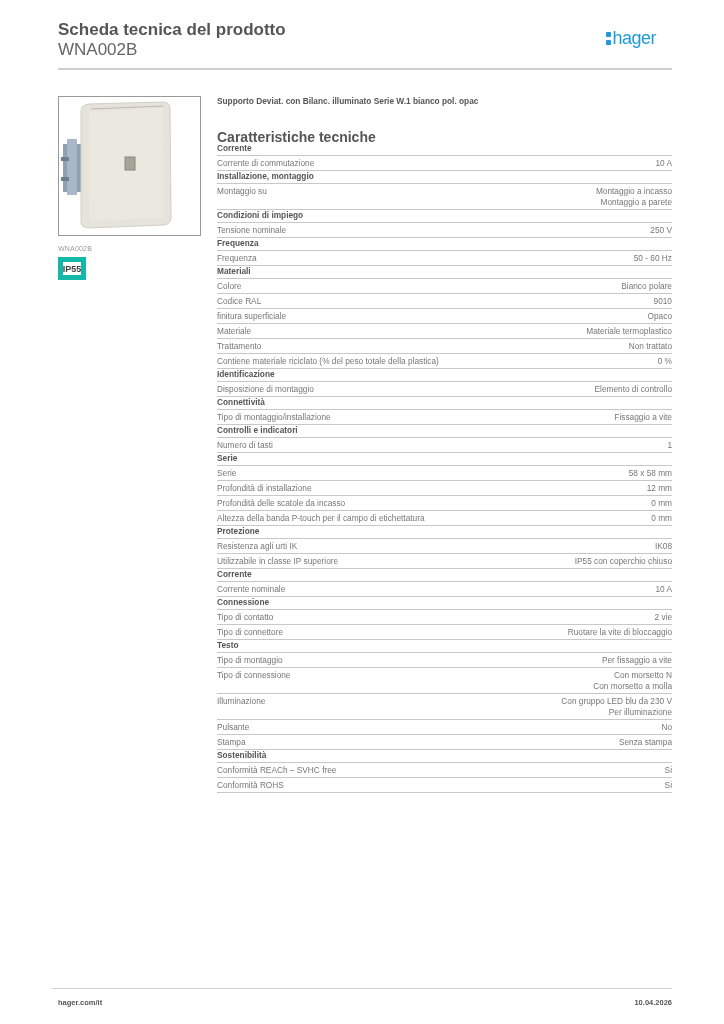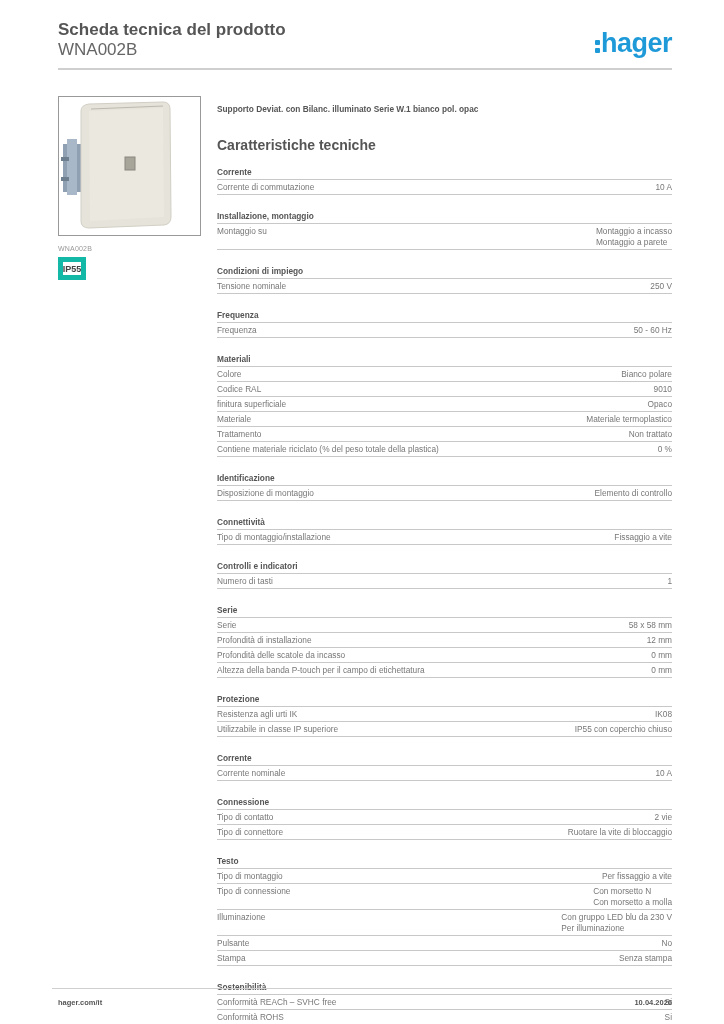--- a/index.html
+++ b/index.html
@@ -2,41 +2,41 @@
 <html><head>
 <meta charset="utf-8">
 <style>
   * { box-sizing: border-box; margin: 0; padding: 0; }
   html, body { width: 724px; height: 1024px; background: #ffffff; overflow: hidden; }
   body { font-family: "Liberation Sans", sans-serif; color: #555; position: relative; }
 
   .header { position: absolute; left: 58px; top: 20px; width: 614px; height: 50px; }
   .doc-title { font-size: 17px; font-weight: bold; color: #555; line-height: 20px; }
   .doc-code { font-size: 17px; color: #666; line-height: 19px; }
-  .logo { position: absolute; right: 0; top: 8px; font-size: 27px; font-weight: bold; color: #1f9ad8; letter-spacing: -0.5px; }
+  .logo { position: absolute; right: 16px; top: 8px; font-size: 18px; font-weight: normal; color: #1f9ad8; letter-spacing: -0.5px; }
   .logo .colon { display: inline-block; width: 6px; position: relative; top: -2px; }
   .logo .colon::before, .logo .colon::after { content: ""; position: absolute; left: 0; width: 5px; height: 5px; background: #1f9ad8; border-radius: 1px; }
   .logo .colon::before { top: -10px; }
   .logo .colon::after { top: -2px; }
   .header-rule { position: absolute; left: 58px; top: 68px; width: 614px; height: 1.5px; background: #cfcfcf; }
 
   .left-col { position: absolute; left: 58px; top: 96px; width: 143px; }
   .product-image { width: 143px; height: 140px; border: 1px solid #999; position: relative; background: #fff; }
   .product-image svg { position: absolute; left: 0; top: 0; }
   .product-caption { margin-top: 9px; font-size: 7px; color: #999; letter-spacing: 0.2px; }
   .ip-badge { margin-top: 5px; width: 28px; height: 23px; border: 5px solid #14b8a6; font-size: 9px; font-weight: bold; color: #444; display: flex; align-items: center; justify-content: center; }
 
-  .main { position: absolute; left: 217px; top: 104px; width: 455px; }
+  .main { position: absolute; left: 217px; top: 96px; width: 455px; }
   .product-desc { font-size: 8.3px; font-weight: bold; color: #555; height: 14px; }
   .sec-heading { font-size: 14px; font-weight: bold; color: #555; margin-top: 19px; height: 14px; }
-  .group { margin-top: 16px; }
+  .group { margin-top: 0; }
   .group-title { font-size: 8.3px; font-weight: bold; color: #555; height: 11px; line-height: 11px; border-bottom: 1px solid #c8c8c8; padding-bottom: 1px; box-sizing: content-box; }
   .row { display: flex; justify-content: space-between; font-size: 8.3px; color: #777; border-bottom: 1px solid #c8c8c8; padding: 1.5px 0 1.5px 0; line-height: 11px; }
   .row .label { flex: 1; }
-  .row .value { text-align: left; white-space: pre-line; }
+  .row .value { text-align: right; white-space: pre-line; }
 
   .footer-rule { position: absolute; left: 52px; top: 988px; width: 620px; height: 1px; background: #cfcfcf; }
   .footer { position: absolute; left: 58px; top: 998px; width: 614px; font-size: 7.5px; display: flex; justify-content: space-between; }
   .footer .site { font-weight: bold; color: #555; }
   .footer .note { color: #888; margin-top: 28px; }
   .footer .date { font-weight: bold; color: #555; }
 </style>
 </head>
 <body>
 

